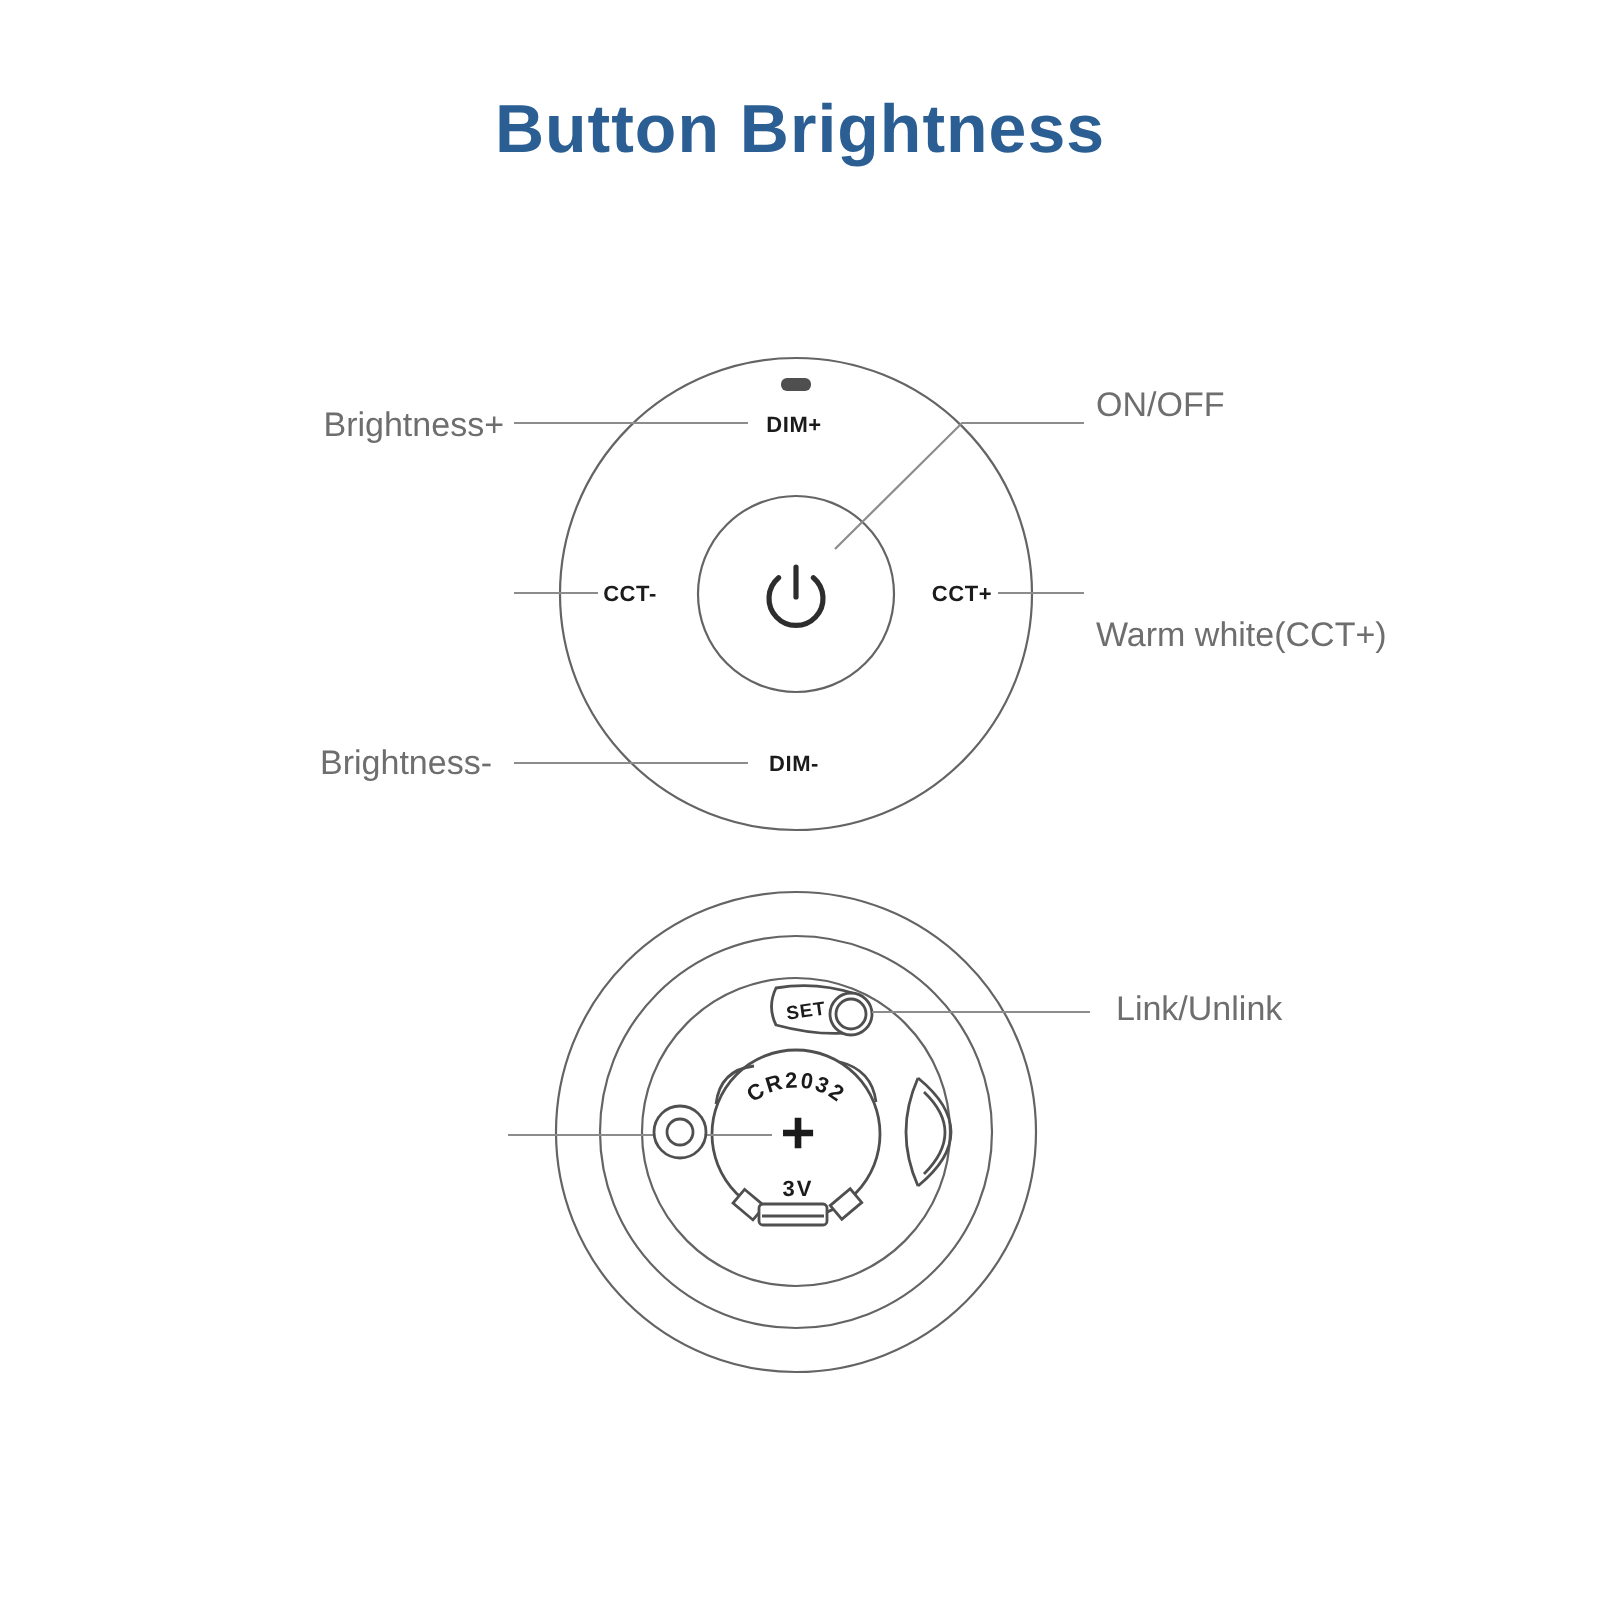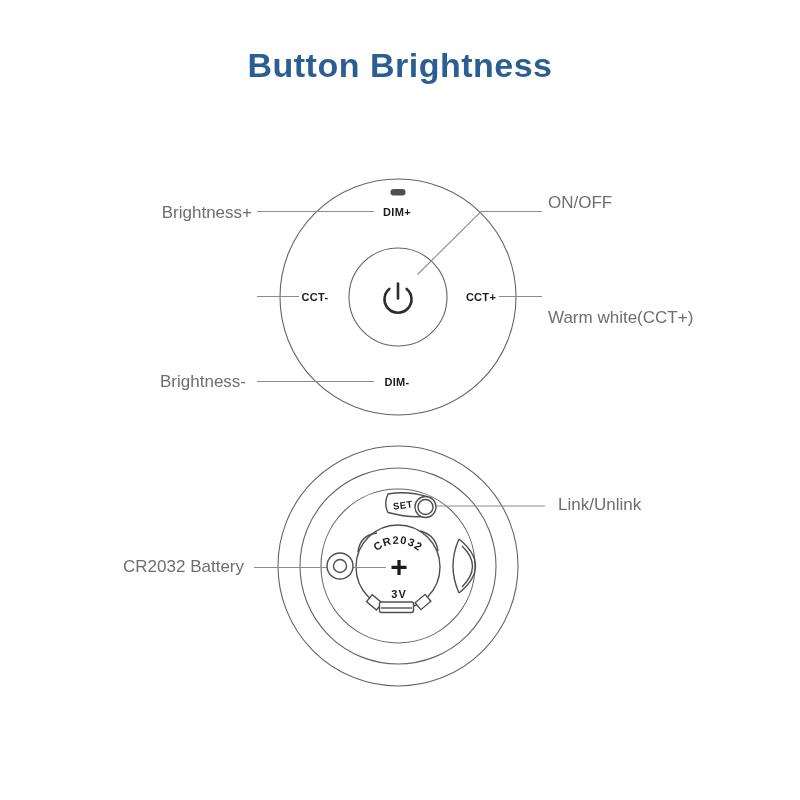--- a/index.html
+++ b/index.html
@@ -119,16 +119,15 @@
   <div class="callout" style="left:548px; top:192px;">ON/OFF</div>
 
 
   <div class="callout" style="left:548px; top:275px;margin-top:32px;">Warm white(CCT+)</div>
 
   <div class="callout align-right" style="right:554px; top:371px;text-align:center;">Brightness-</div>
 
   <div class="callout" style="left:548px; top:494px;margin-left:10px;">Link/Unlink</div>
 
   <div class="callout align-right" style="right:556px; top:556px;">
-    <div>CR2032 Battery</div>
   </div>
 
 </div>
 
 </body></html>

